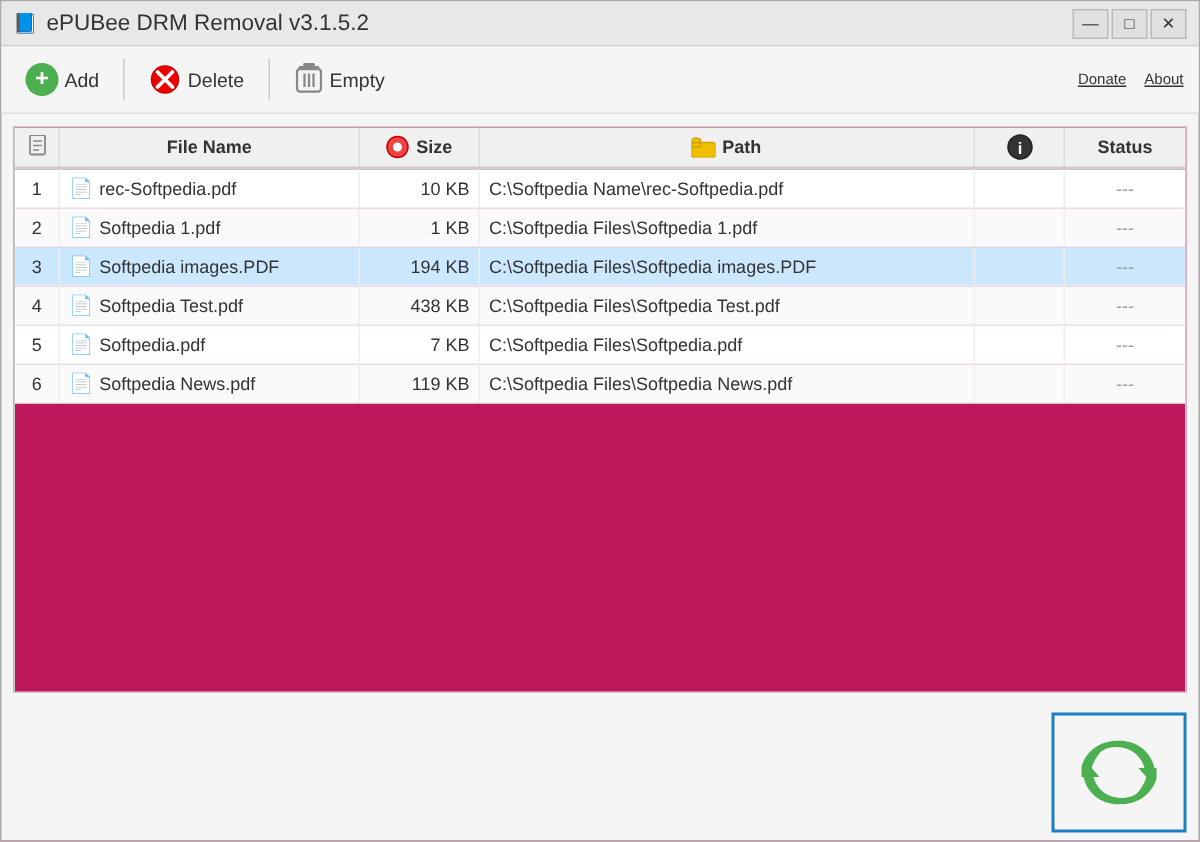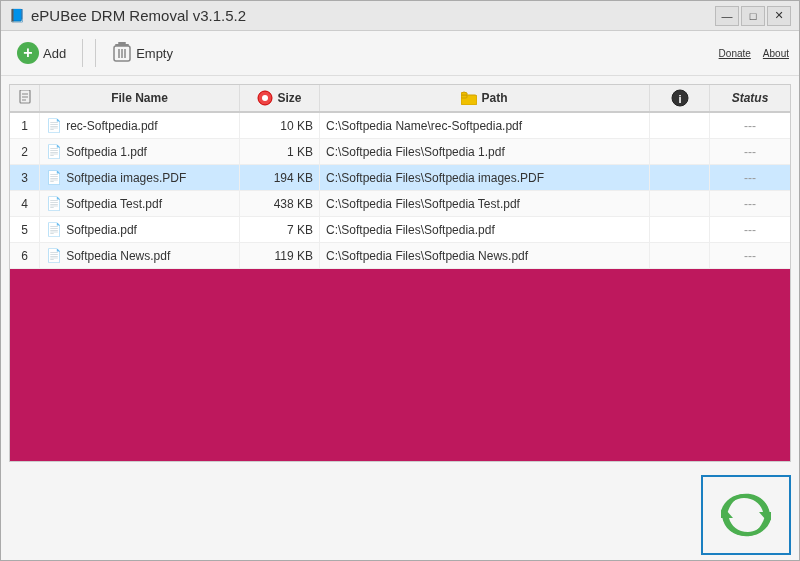--- a/index.html
+++ b/index.html
@@ -173,21 +173,21 @@
       display: flex;
       align-items: center;
       justify-content: center;
       padding: 0 6px;
       font-weight: 600;
       font-size: 12px;
       border-right: 1px solid #ddd;
       color: #333;
     }
 
-    .th:last-child { border-right: none; font-style: italic; }
+    .th:last-child { border-right: none; }
 
     .table-body {
       flex: 1;
       overflow-y: auto;
     }
 
     .table-row {
       display: grid;
       grid-template-columns: 30px 200px 80px 1fr 60px 80px;
       height: 26px;
@@ -269,20 +269,30 @@
   </div>
 
   <div class="toolbar">
     <button class="toolbar-btn">
       <span class="btn-icon-add">+</span>
       <span>Add</span>
     </button>
 
     <div class="divider-v"></div>
 
+    <button class="toolbar-btn">
+      <span class="btn-icon-delete">
+        <svg width="20" height="20" viewBox="0 0 20 20">
+          <circle cx="10" cy="10" r="9" fill="#e00" stroke="#c00" stroke-width="1"></circle>
+          <line x1="5" y1="5" x2="15" y2="15" stroke="white" stroke-width="2.5" stroke-linecap="round"></line>
+          <line x1="15" y1="5" x2="5" y2="15" stroke="white" stroke-width="2.5" stroke-linecap="round"></line>
+        </svg>
+      </span>
+      <span>Delete</span>
+    </button>
 
     <div class="divider-v"></div>
 
     <button class="toolbar-btn">
       <span class="btn-icon-empty">
         <svg width="18" height="22" viewBox="0 0 18 22">
           <rect x="2" y="2" width="14" height="2" fill="#888" rx="1"></rect>
           <rect x="5" y="0" width="8" height="2" fill="#888" rx="1"></rect>
           <rect x="1" y="4" width="16" height="15" rx="2" fill="none" stroke="#888" stroke-width="1.5"></rect>
           <line x1="6" y1="7" x2="6" y2="16" stroke="#888" stroke-width="1.5"></line>

